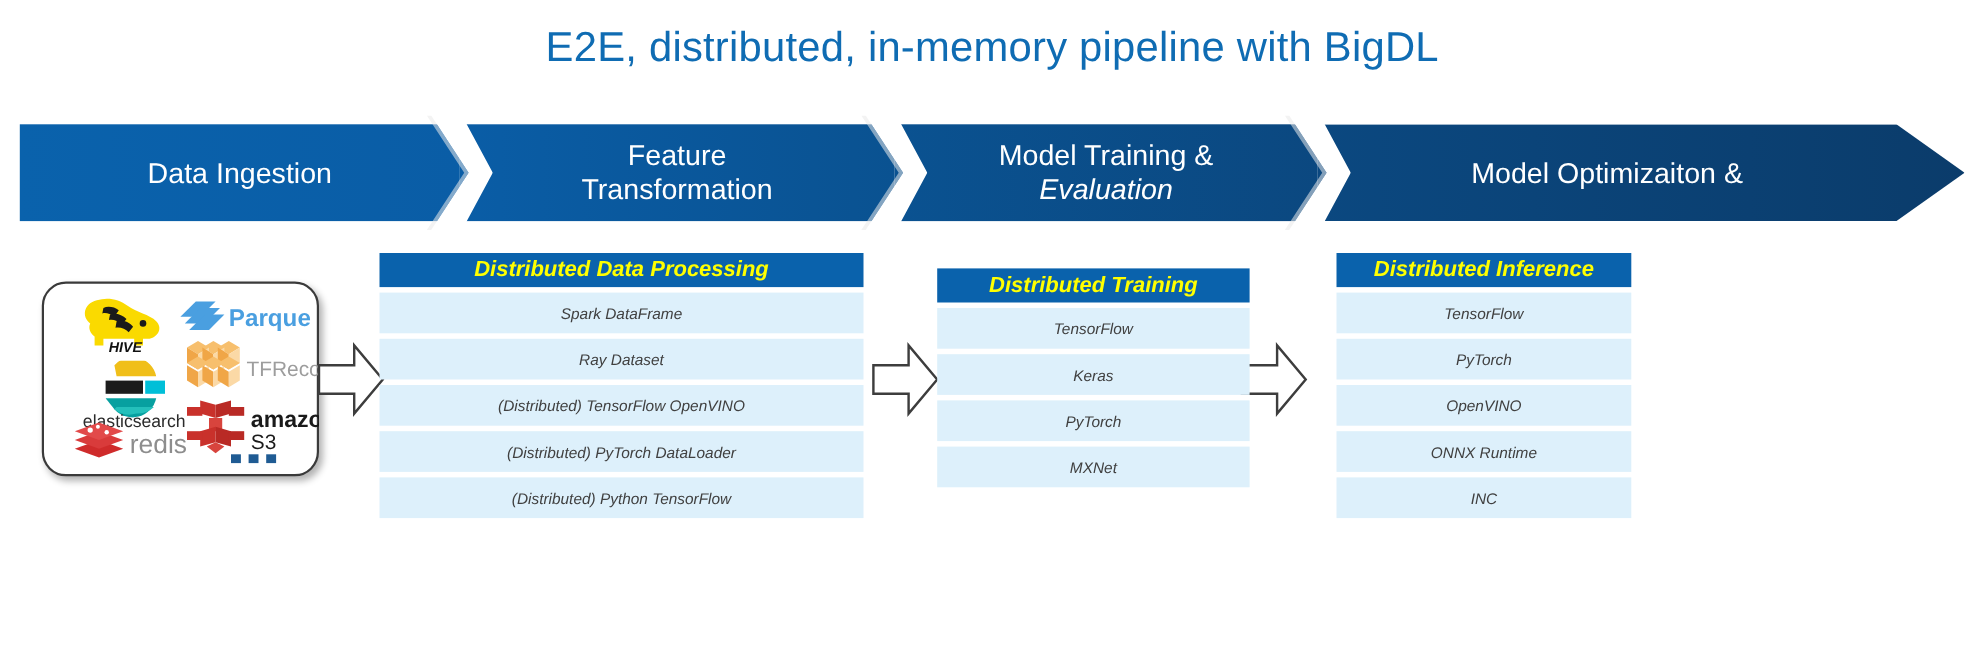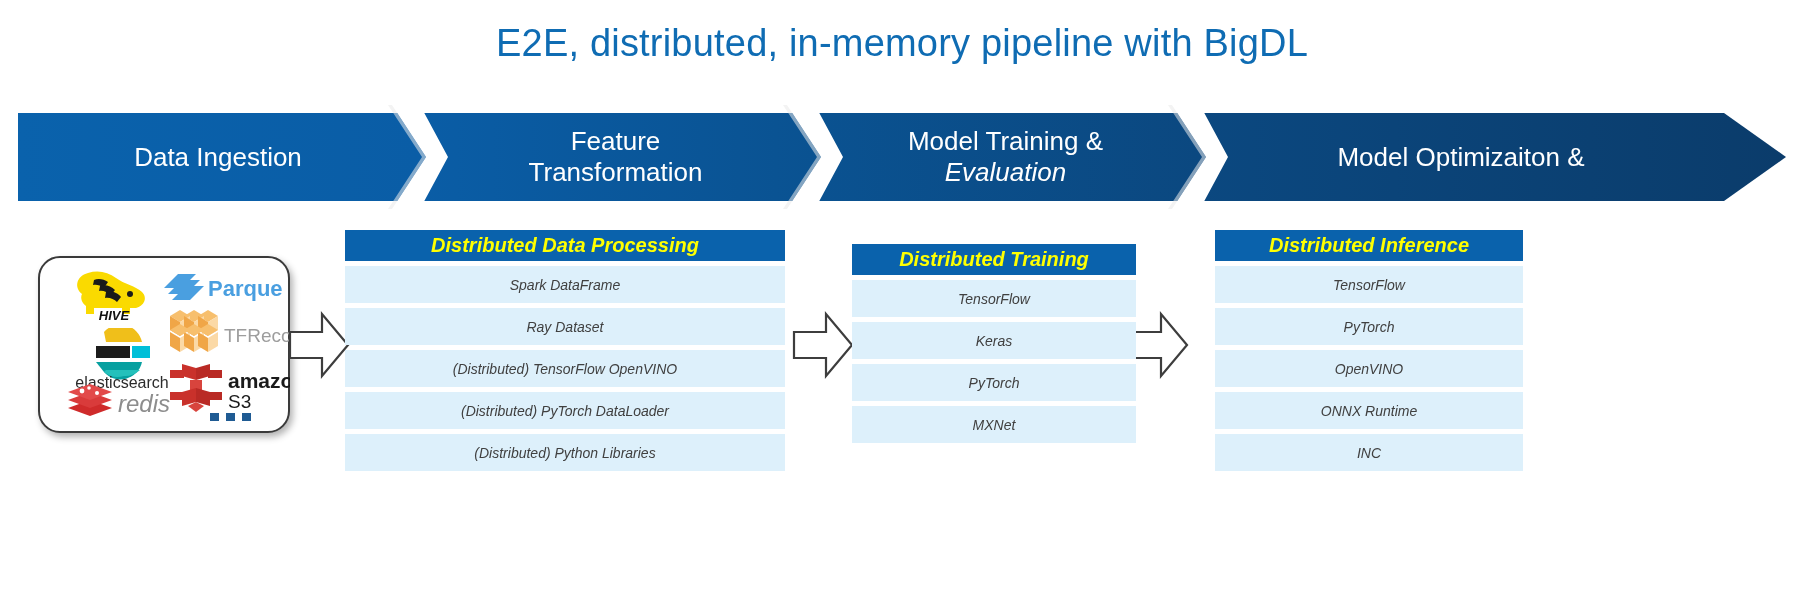--- a/index.html
+++ b/index.html
@@ -196,21 +196,21 @@
         <polygon points="36,24 46,30 46,44 36,38" fill="#f0a647"></polygon>
         <polygon points="46,30 56,24 56,38 46,44" fill="#fbd9a6"></polygon>
         <polygon points="8,22 18,28 28,22 18,16" fill="#f7bf6d"></polygon>
         <polygon points="22,22 32,28 42,22 32,16" fill="#f7bf6d"></polygon>
         <polygon points="36,22 46,28 56,22 46,16" fill="#f7bf6d"></polygon>
       </g>
       <text x="62" y="34" font-family="Liberation Sans, sans-serif" font-size="19" fill="#9d9d9d">TFRecord</text>
     </svg>
   </div>
 
-  <div class="logo" style="left:24px;top:122px;width:118px;height:44px;font-style:italic;">
+  <div class="logo" style="left:24px;top:122px;width:118px;height:44px;">
     <svg width="118" height="44" viewBox="0 0 118 44">
       <g fill="#cf2b2b">
         <path d="M4 28 L26 20 L48 28 L26 36 Z"></path>
         <path d="M4 20 L26 12 L48 20 L26 28 Z" fill="#d93b3b"></path>
         <path d="M4 12 L26 4 L48 12 L26 20 Z" fill="#e24a4a"></path>
       </g>
       <circle cx="18" cy="11" r="2.4" fill="#fff"></circle>
       <circle cx="33" cy="13" r="2" fill="#fff"></circle>
       <circle cx="25" cy="8" r="1.8" fill="#fff"></circle>
       <text x="54" y="32" font-family="Liberation Sans, sans-serif" font-size="24" fill="#8d8d8d">redis</text>
@@ -262,31 +262,31 @@
     <polygon points="2,22 34,22 34,4 60,35 34,66 34,48 2,48" fill="#ffffff" stroke="#3d3d3d" stroke-width="2.2" stroke-linejoin="miter"></polygon>
   </svg>
 </div>
 
 <div class="tbl" style="left:345px;top:230px;width:440px;">
   <div class="hdr">Distributed Data Processing</div>
   <div class="row">Spark DataFrame</div>
   <div class="row">Ray Dataset</div>
   <div class="row">(Distributed) TensorFlow OpenVINO</div>
   <div class="row">(Distributed) PyTorch DataLoader</div>
-  <div class="row">(Distributed) Python Libraries</div>
+  <div class="row">(Distributed) Python TensorFlow</div>
 </div>
 
 <div class="tbl" style="left:852px;top:244px;width:284px;">
   <div class="hdr">Distributed Training</div>
   <div class="row">TensorFlow</div>
   <div class="row">Keras</div>
   <div class="row">PyTorch</div>
   <div class="row">MXNet</div>
 </div>
 
-<div class="tbl" style="left:1215px;top:230px;width:308px;border-radius:13px;">
+<div class="tbl" style="left:1215px;top:230px;width:268px;border-radius:13px;">
   <div class="hdr">Distributed Inference</div>
   <div class="row">TensorFlow</div>
   <div class="row">PyTorch</div>
   <div class="row">OpenVINO</div>
   <div class="row">ONNX Runtime</div>
   <div class="row">INC</div>
 </div>
 
 </body></html>

